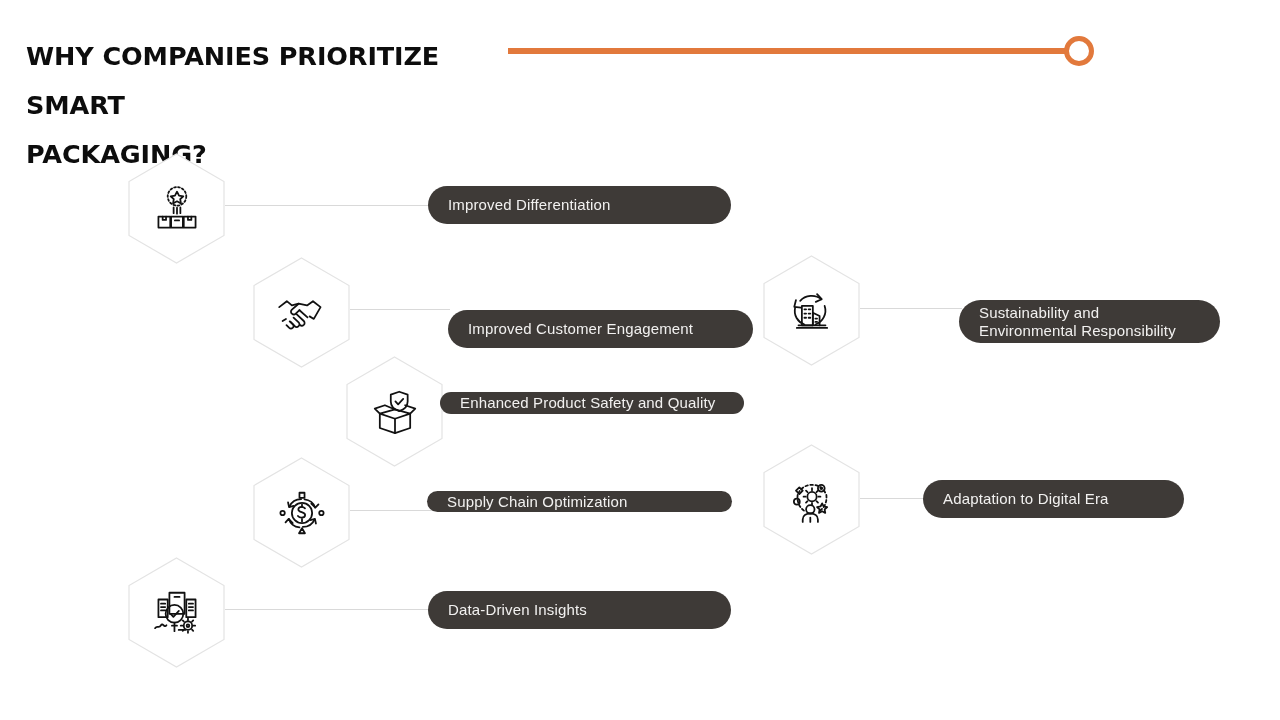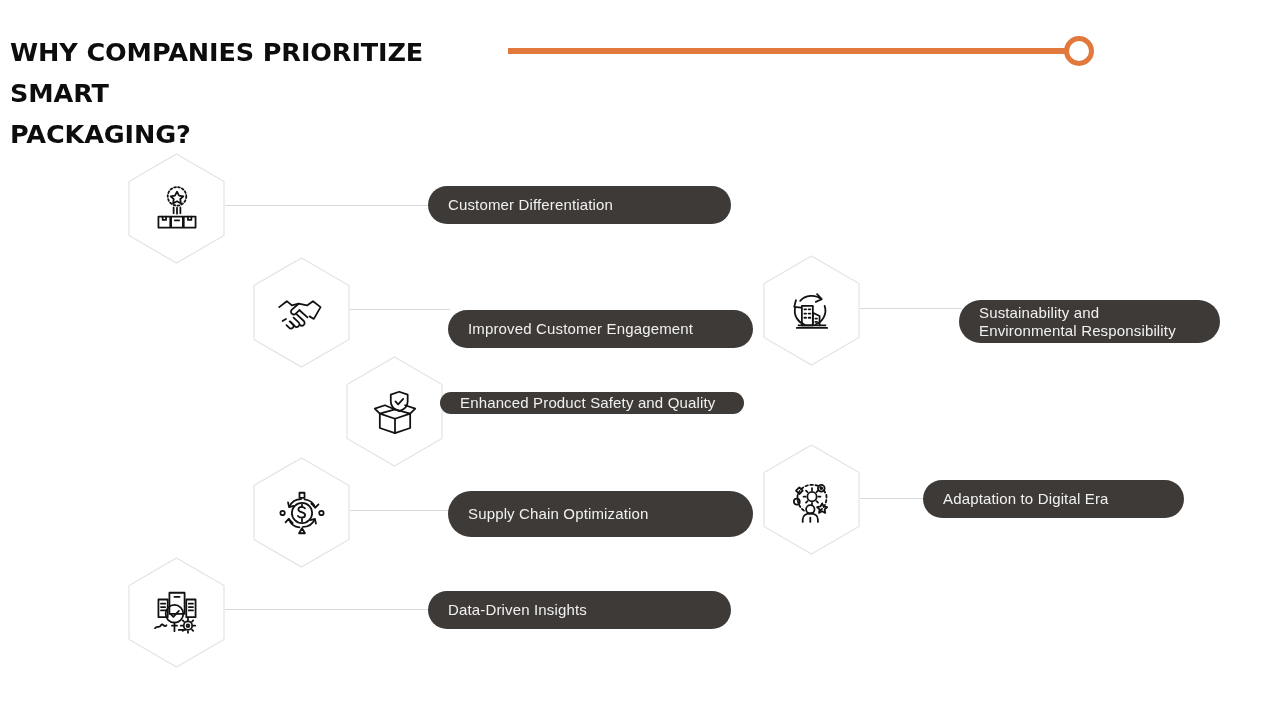--- a/index.html
+++ b/index.html
@@ -13,27 +13,27 @@
     height: 720px;
     position: relative;
     overflow: hidden;
     font-family: "Liberation Sans", sans-serif;
     -webkit-font-smoothing: antialiased;
   }
 
   
   #slide-title {
     position: absolute;
-    left: 10px;
+    left: 26px;
     top: 32px;
     width: 520px;
     font-family: "DejaVu Sans", sans-serif;
     font-weight: bold;
     font-size: 25.5px;
-    line-height: 41px;
+    line-height: 49px;
     letter-spacing: -0.1px;
     color: #0d0d0d;
     white-space: pre-line;
     text-transform: uppercase;
   }
 
   
   #title-rule {
     position: absolute;
     left: 508px;
@@ -126,21 +126,21 @@
       <path d="M15 41v4h4v-4"></path>
       <rect x="25" y="41" width="14" height="13"></rect>
       <path d="M29.5 45.5h5"></path>
       <rect x="40" y="41" width="14" height="13"></rect>
       <path d="M45 41v4h4v-4"></path>
     </svg>
   </div>
 </div>
 <div class="connector" style="left:225px; top:205px; width:205px;"></div>
 <div class="pill" style="left:428px; top:186px; width:303px; height:38px;">
-  <span class="pill-label">Customer Differentiation</span>
+  <span class="pill-label">Improved Differentiation</span>
 </div>
 
 <div class="hex" style="left:253px; top:257px;">
   <svg viewBox="0 0 97 111" aria-hidden="true">
     <polygon class="hex-outline" points="48.5,1 96,28.5 96,82.5 48.5,110 1,82.5 1,28.5"></polygon>
   </svg>
   <div class="hex-icon">
     <svg viewBox="0 0 64 64" fill="none" stroke="#111111" stroke-width="2.1" stroke-linecap="round" stroke-linejoin="round">
       <path d="M5 25l9-7 6 5 8-2 10 2 7-5 9 7-8 14-5-3"></path>
       <path d="M28 21l-8 7c-1.5 1.4-1.4 3.4 0 4.7 1.3 1.2 3.3 1.2 4.6 0l4.4-4"></path>
@@ -222,21 +222,21 @@
       <path d="M47 39.5C44.5 45 39 48.5 33 48.5"></path>
       <path d="M48.5 44.5l-1.2-5.5-5.3 1.4"></path>
       <rect x="29" y="8" width="6" height="6"></rect>
       <path d="M32 50l3.5 6h-7z"></path>
       <circle cx="9" cy="32" r="2.6"></circle>
       <circle cx="55" cy="32" r="2.6"></circle>
     </svg>
   </div>
 </div>
 <div class="connector" style="left:350px; top:510px; width:100px;"></div>
-<div class="pill" style="left:448px; top:491px; width:305px; height:46px;">
+<div class="pill" style="left:427px; top:491px; width:305px; height:21px;">
   <span class="pill-label">Supply Chain Optimization</span>
 </div>
 
 <div class="hex" style="left:763px; top:444px;">
   <svg viewBox="0 0 97 111" aria-hidden="true">
     <polygon class="hex-outline" points="48.5,1 96,28.5 96,82.5 48.5,110 1,82.5 1,28.5"></polygon>
   </svg>
   <div class="hex-icon">
     <svg viewBox="0 0 64 64" fill="none" stroke="#111111" stroke-width="2.1" stroke-linecap="round" stroke-linejoin="round">
       <path d="M16 24c2.5-6 8.5-10 16-10s13.5 4 16 10" stroke-dasharray="3 3"></path>

